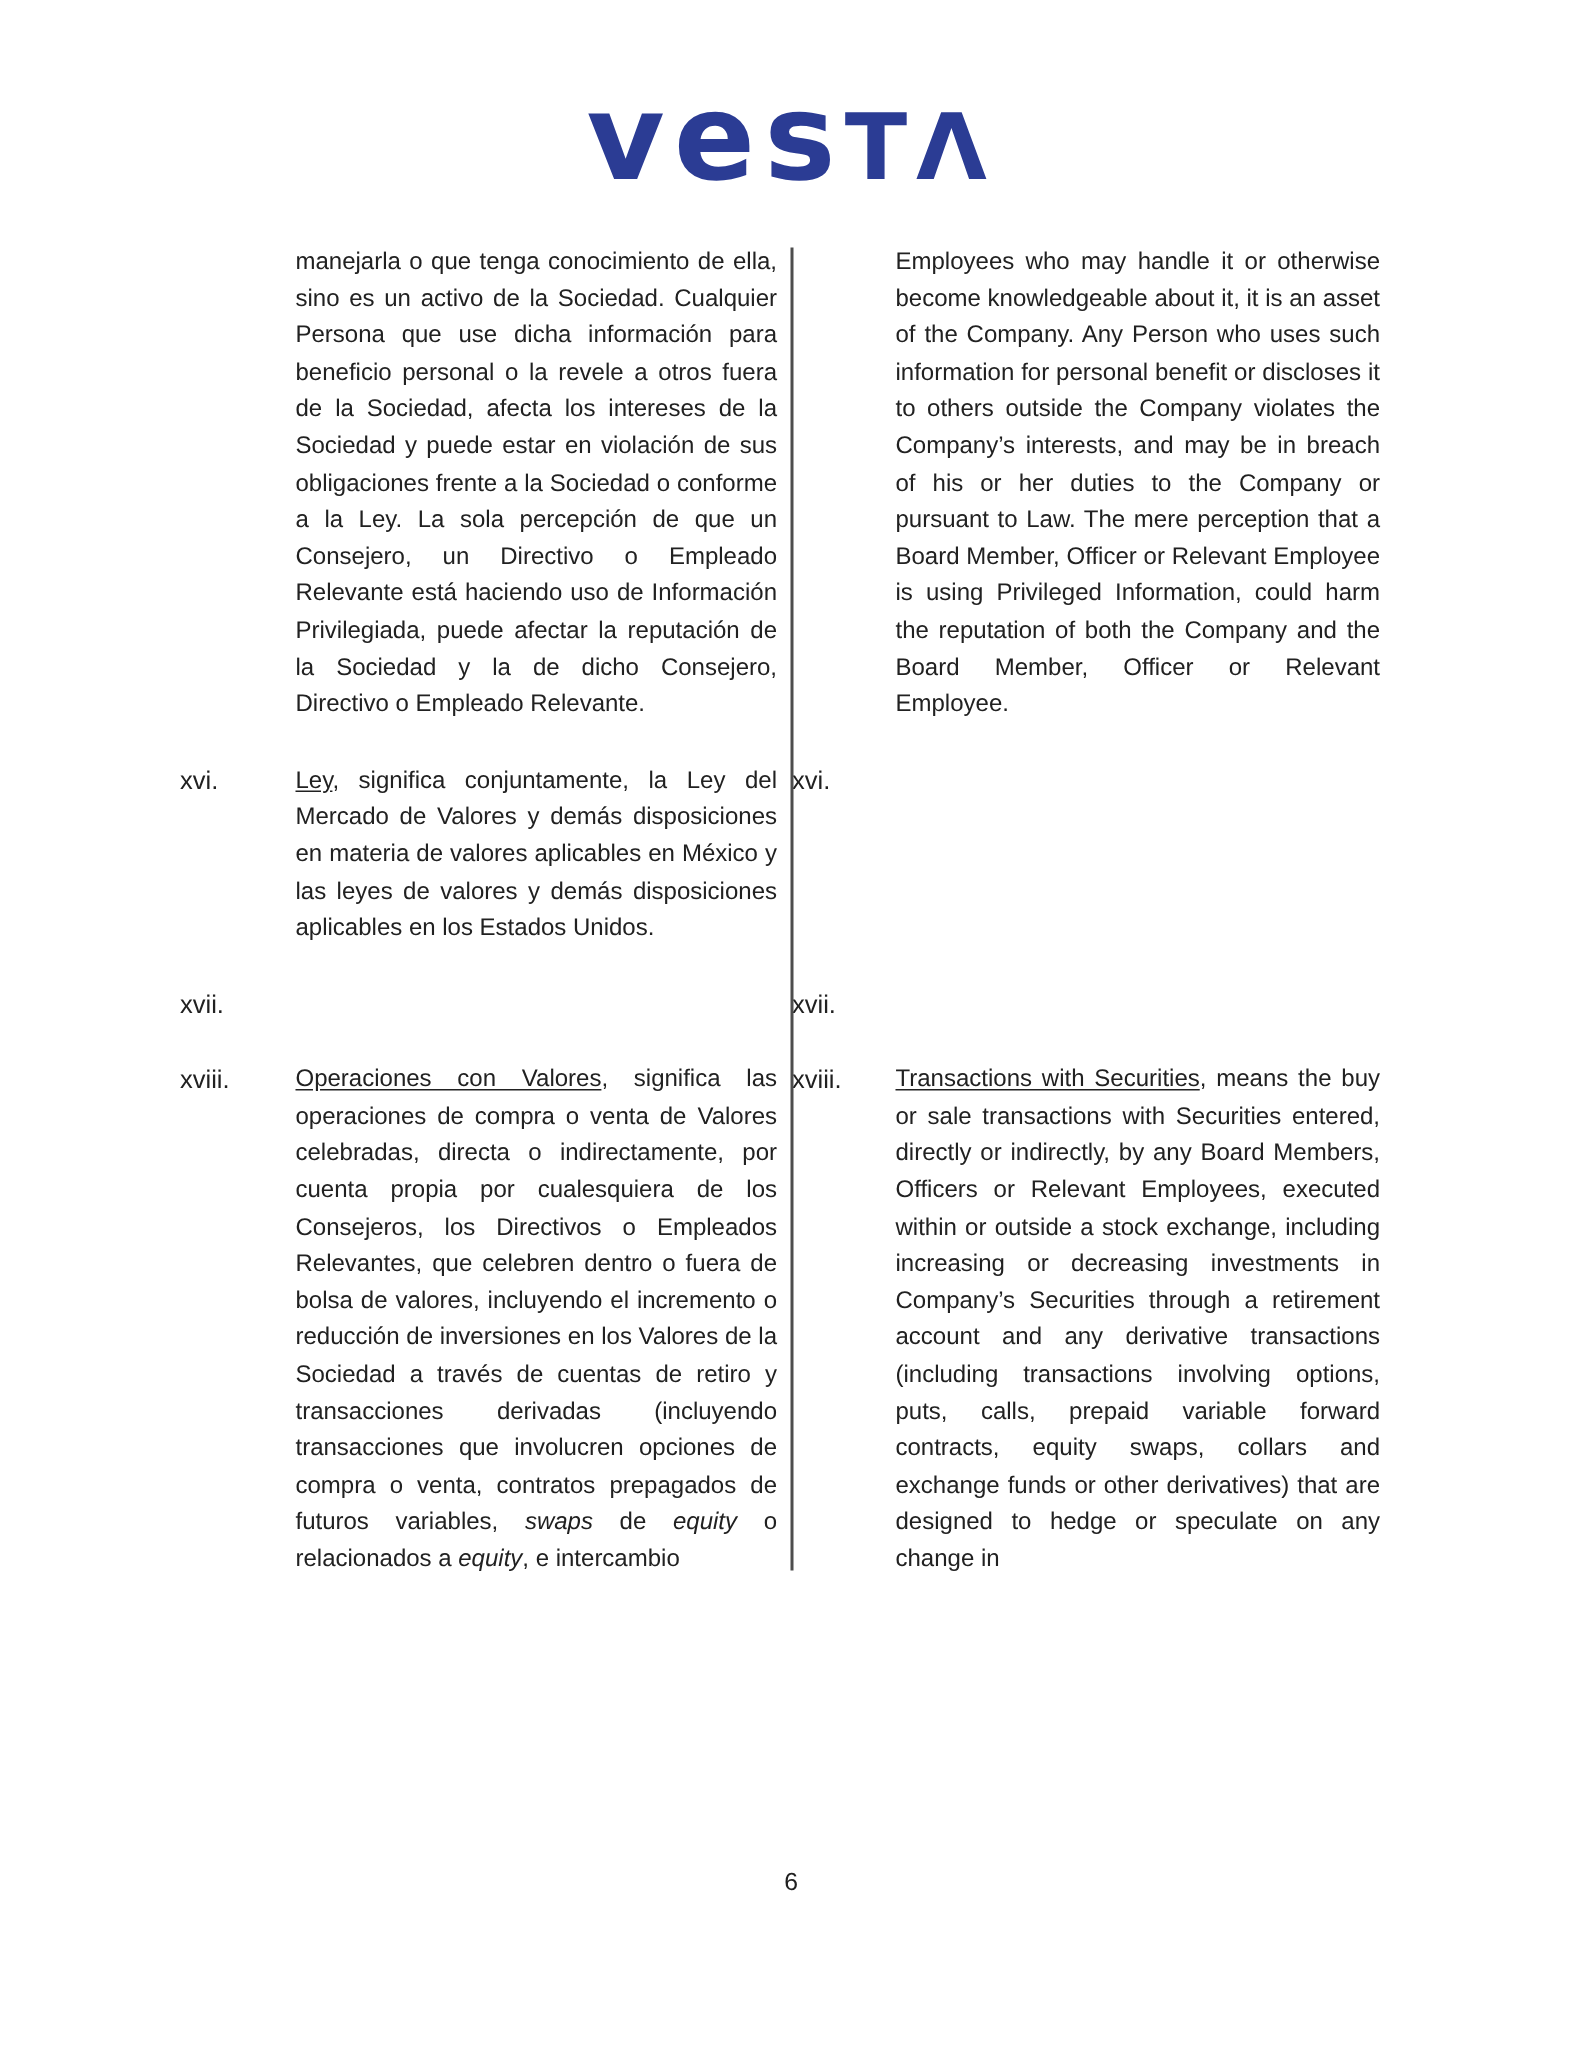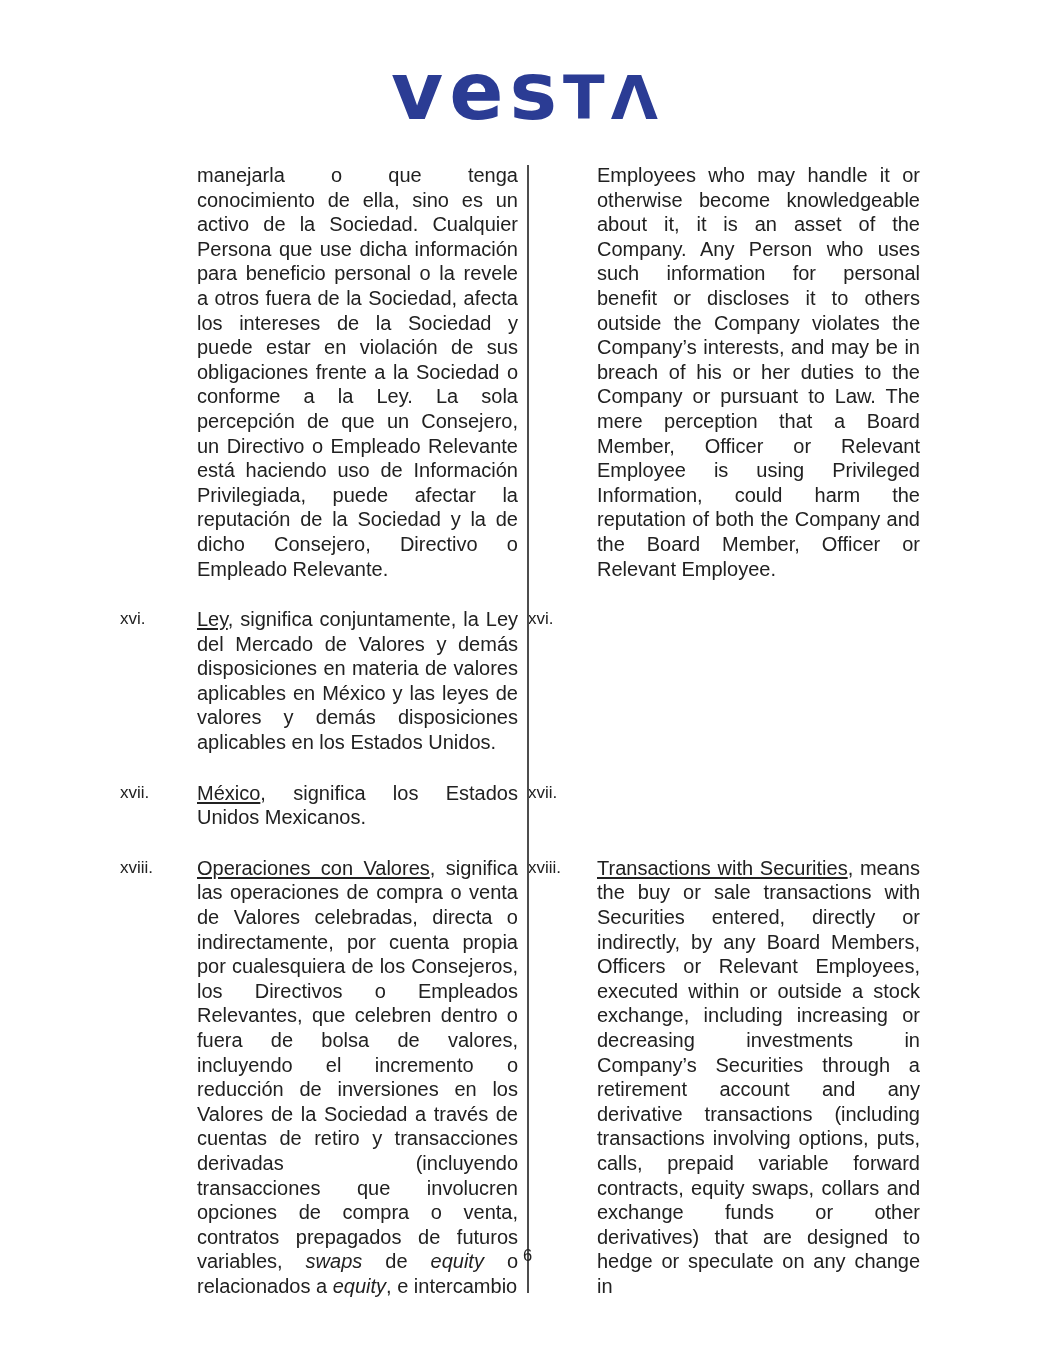--- a/index.html
+++ b/index.html
@@ -66,21 +66,21 @@
   .marker-cell {
     font-size: 17px;
     line-height: 24.6px;
   }
   .marker-left  { grid-column: 1; }
   .text-left    { grid-column: 3; }
   .marker-right { grid-column: 5; }
   .text-right   { grid-column: 7; }
   .def-text {
     margin: 0;
-    font-size: 20px;
+    font-size: 16px;
     line-height: 24.6px;
     text-align: justify;
     text-justify: inter-word;
   }
   .seg-underline { text-decoration: underline; text-underline-offset: 2px; }
   .seg-italic { font-style: italic; }
   
   .page-footer {
     position: absolute;
     top: 1246px;
@@ -113,21 +113,20 @@
           <div class="marker-cell marker-right"></div>
           <p class="def-text text-right"><span class="">Employees who may handle it or otherwise become knowledgeable about it, it is an asset of the Company. Any Person who uses such information for personal benefit or discloses it to others outside the Company violates the Company’s interests, and may be in breach of his or her duties to the Company or pursuant to Law. The mere perception that a Board Member, Officer or Relevant Employee is using Privileged Information, could harm the reputation of both the Company and the Board Member, Officer or Relevant Employee.</span></p>
         </div>
         <div class="def-row">
           <div class="marker-cell marker-left">xvi.</div>
           <p class="def-text text-left"><span class="seg-underline">Ley</span><span class="">, significa conjuntamente, la Ley del Mercado de Valores y demás disposiciones en materia de valores aplicables en México y las leyes de valores y demás disposiciones aplicables en los Estados Unidos.</span></p>
           <div class="marker-cell marker-right">xvi.</div>
         </div>
         <div class="def-row">
           <div class="marker-cell marker-left">xvii.</div>
-          <p class="def-text text-left"><span class="seg-underline">México</span><span class="">, significa los Estados Unidos Mexicanos.</span></p>
           <div class="marker-cell marker-right">xvii.</div>
         </div>
         <div class="def-row">
           <div class="marker-cell marker-left">xviii.</div>
           <p class="def-text text-left"><span class="seg-underline">Operaciones con Valores</span><span class="">, significa las operaciones de compra o venta de Valores celebradas, directa o indirectamente, por cuenta propia por cualesquiera de los Consejeros, los Directivos o Empleados Relevantes, que celebren dentro o fuera de bolsa de valores, incluyendo el incremento o reducción de inversiones en los Valores de la Sociedad a través de cuentas de retiro y transacciones derivadas (incluyendo transacciones que involucren opciones de compra o venta, contratos prepagados de futuros variables, </span><span class="seg-italic">swaps</span><span class=""> de </span><span class="seg-italic">equity</span><span class=""> o relacionados a </span><span class="seg-italic">equity</span><span class="">, e intercambio</span></p>
           <div class="marker-cell marker-right">xviii.</div>
           <p class="def-text text-right"><span class="seg-underline">Transactions with Securities</span><span class="">, means the buy or sale transactions with Securities entered, directly or indirectly, by any Board Members, Officers or Relevant Employees, executed within or outside a stock exchange, including increasing or decreasing investments in Company’s Securities through a retirement account and any derivative transactions (including transactions involving options, puts, calls, prepaid variable forward contracts, equity swaps, collars and exchange funds or other derivatives) that are designed to hedge or speculate on any change in</span></p>
         </div>
       </div>
   </main>

